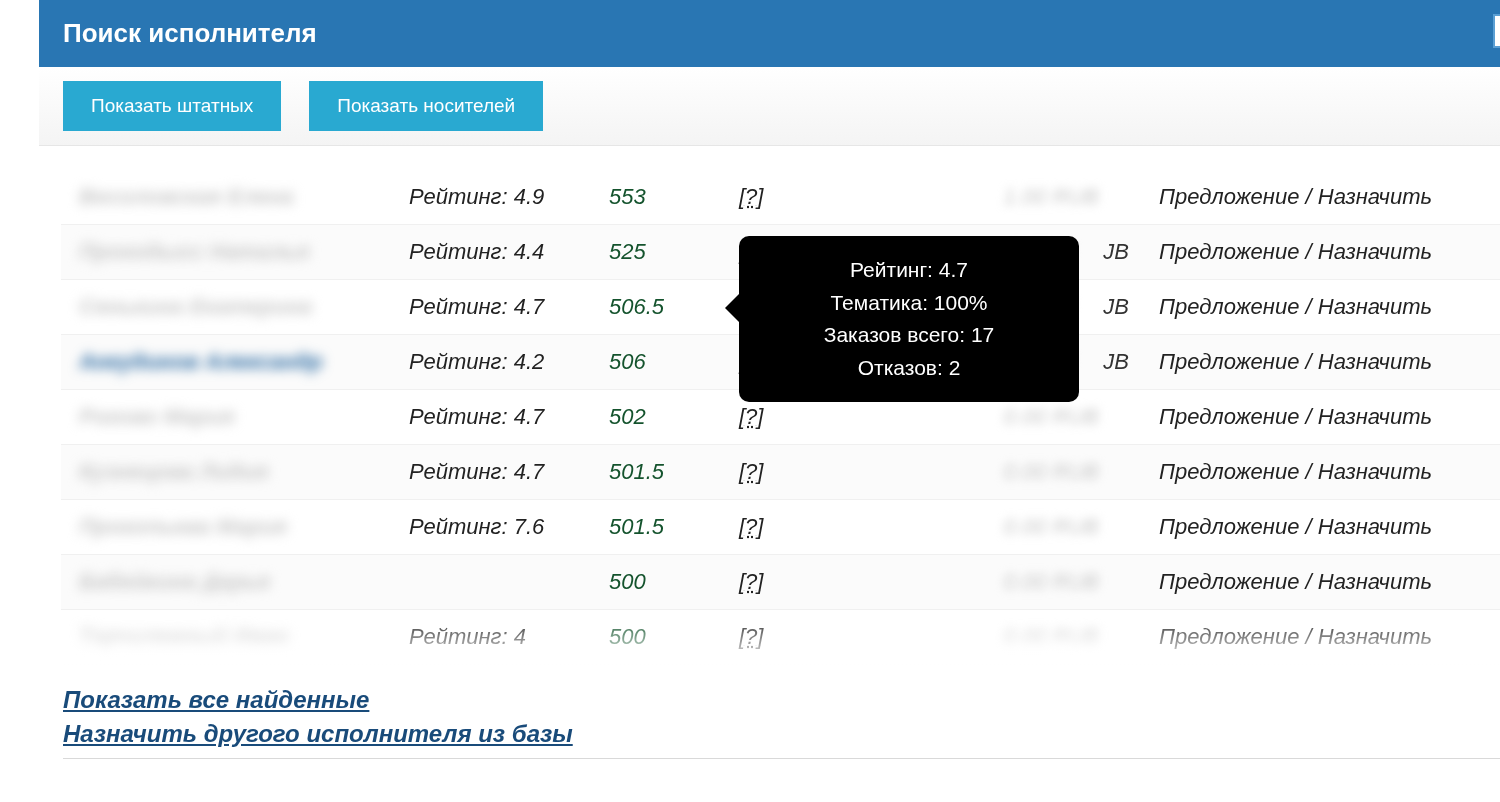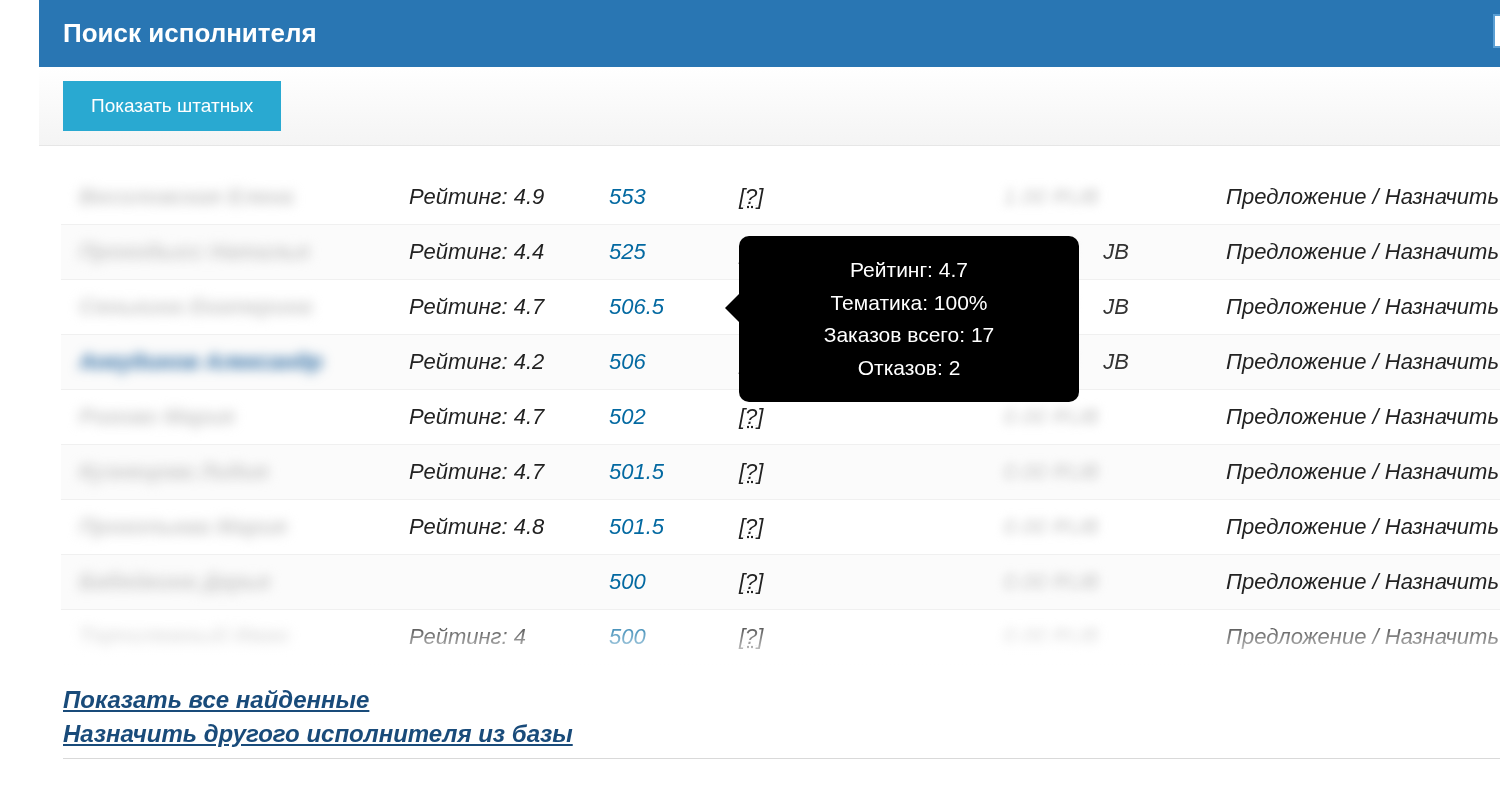--- a/index.html
+++ b/index.html
@@ -76,36 +76,35 @@
 
 .name-blur {
   filter: blur(6px);
   color: #c7c7c7;
   font-weight: bold;
   user-select: none;
 }
 .name-blur.active { color: #2a6aa3; }
 
 .rating-label { color: #222; }
-.score { color: #0369a1; }
+.score { color: #14532d; }
 .help {
   text-decoration: underline dotted;
   cursor: pointer;
   color: #222;
 }
 .price-blur {
   filter: blur(5px);
   color: #c7c7c7;
   text-align: right;
   padding-right: 30px;
   user-select: none;
 }
 .actions {
   color: #222;
-  text-align: right;
   cursor: pointer;
 }
 
 .fade {
   position: absolute;
   left: 0; right: 0; bottom: 0;
   height: 50px;
   background: linear-gradient(rgba(255,255,255,0), #fff);
   pointer-events: none;
 }
@@ -161,20 +160,21 @@
     <span>Поиск исполнителя</span>
     <div class="close-btn">
       <svg viewBox="0 0 20 20">
         <path d="M4 4 L16 16 M16 4 L4 16" stroke="#2976b3" stroke-width="3" fill="none"></path>
       </svg>
     </div>
   </div>
 
   <div class="toolbar">
     <button class="btn">Показать штатных</button>
+    <button class="btn">Показать носителей</button>
   </div>
 
   <div class="table-wrap">
     <div id="rows-container">
         <div class="row">
           <div class="name-blur">Весоловская Елена</div>
           <div class="rating-label"><span>Рейтинг:</span> <span>4.9</span></div>
           <div class="score">553</div>
           <div class="help">[?]</div>
           <div style="text-align: right; padding-right: 30px;"><span class="price-blur" style="display: inline;">1.00 RUB</span></div>
@@ -215,21 +215,21 @@
         <div class="row">
           <div class="name-blur">Кузнецова Лидия</div>
           <div class="rating-label"><span>Рейтинг:</span> <span>4.7</span></div>
           <div class="score">501.5</div>
           <div class="help">[?]</div>
           <div style="text-align: right; padding-right: 30px;"><span class="price-blur" style="display: inline;">0.00 RUB</span></div>
           <div class="actions">Предложение / Назначить</div>
         </div>
         <div class="row">
           <div class="name-blur">Прокопьева Мария</div>
-          <div class="rating-label"><span>Рейтинг:</span> <span>4.8</span></div>
+          <div class="rating-label"><span>Рейтинг:</span> <span>7.6</span></div>
           <div class="score">501.5</div>
           <div class="help">[?]</div>
           <div style="text-align: right; padding-right: 30px;"><span class="price-blur" style="display: inline;">0.00 RUB</span></div>
           <div class="actions">Предложение / Назначить</div>
         </div>
         <div class="row">
           <div class="name-blur">Бабейкина Дарья</div>
           <div class="rating-label"></div>
           <div class="score">500</div>
           <div class="help">[?]</div>

